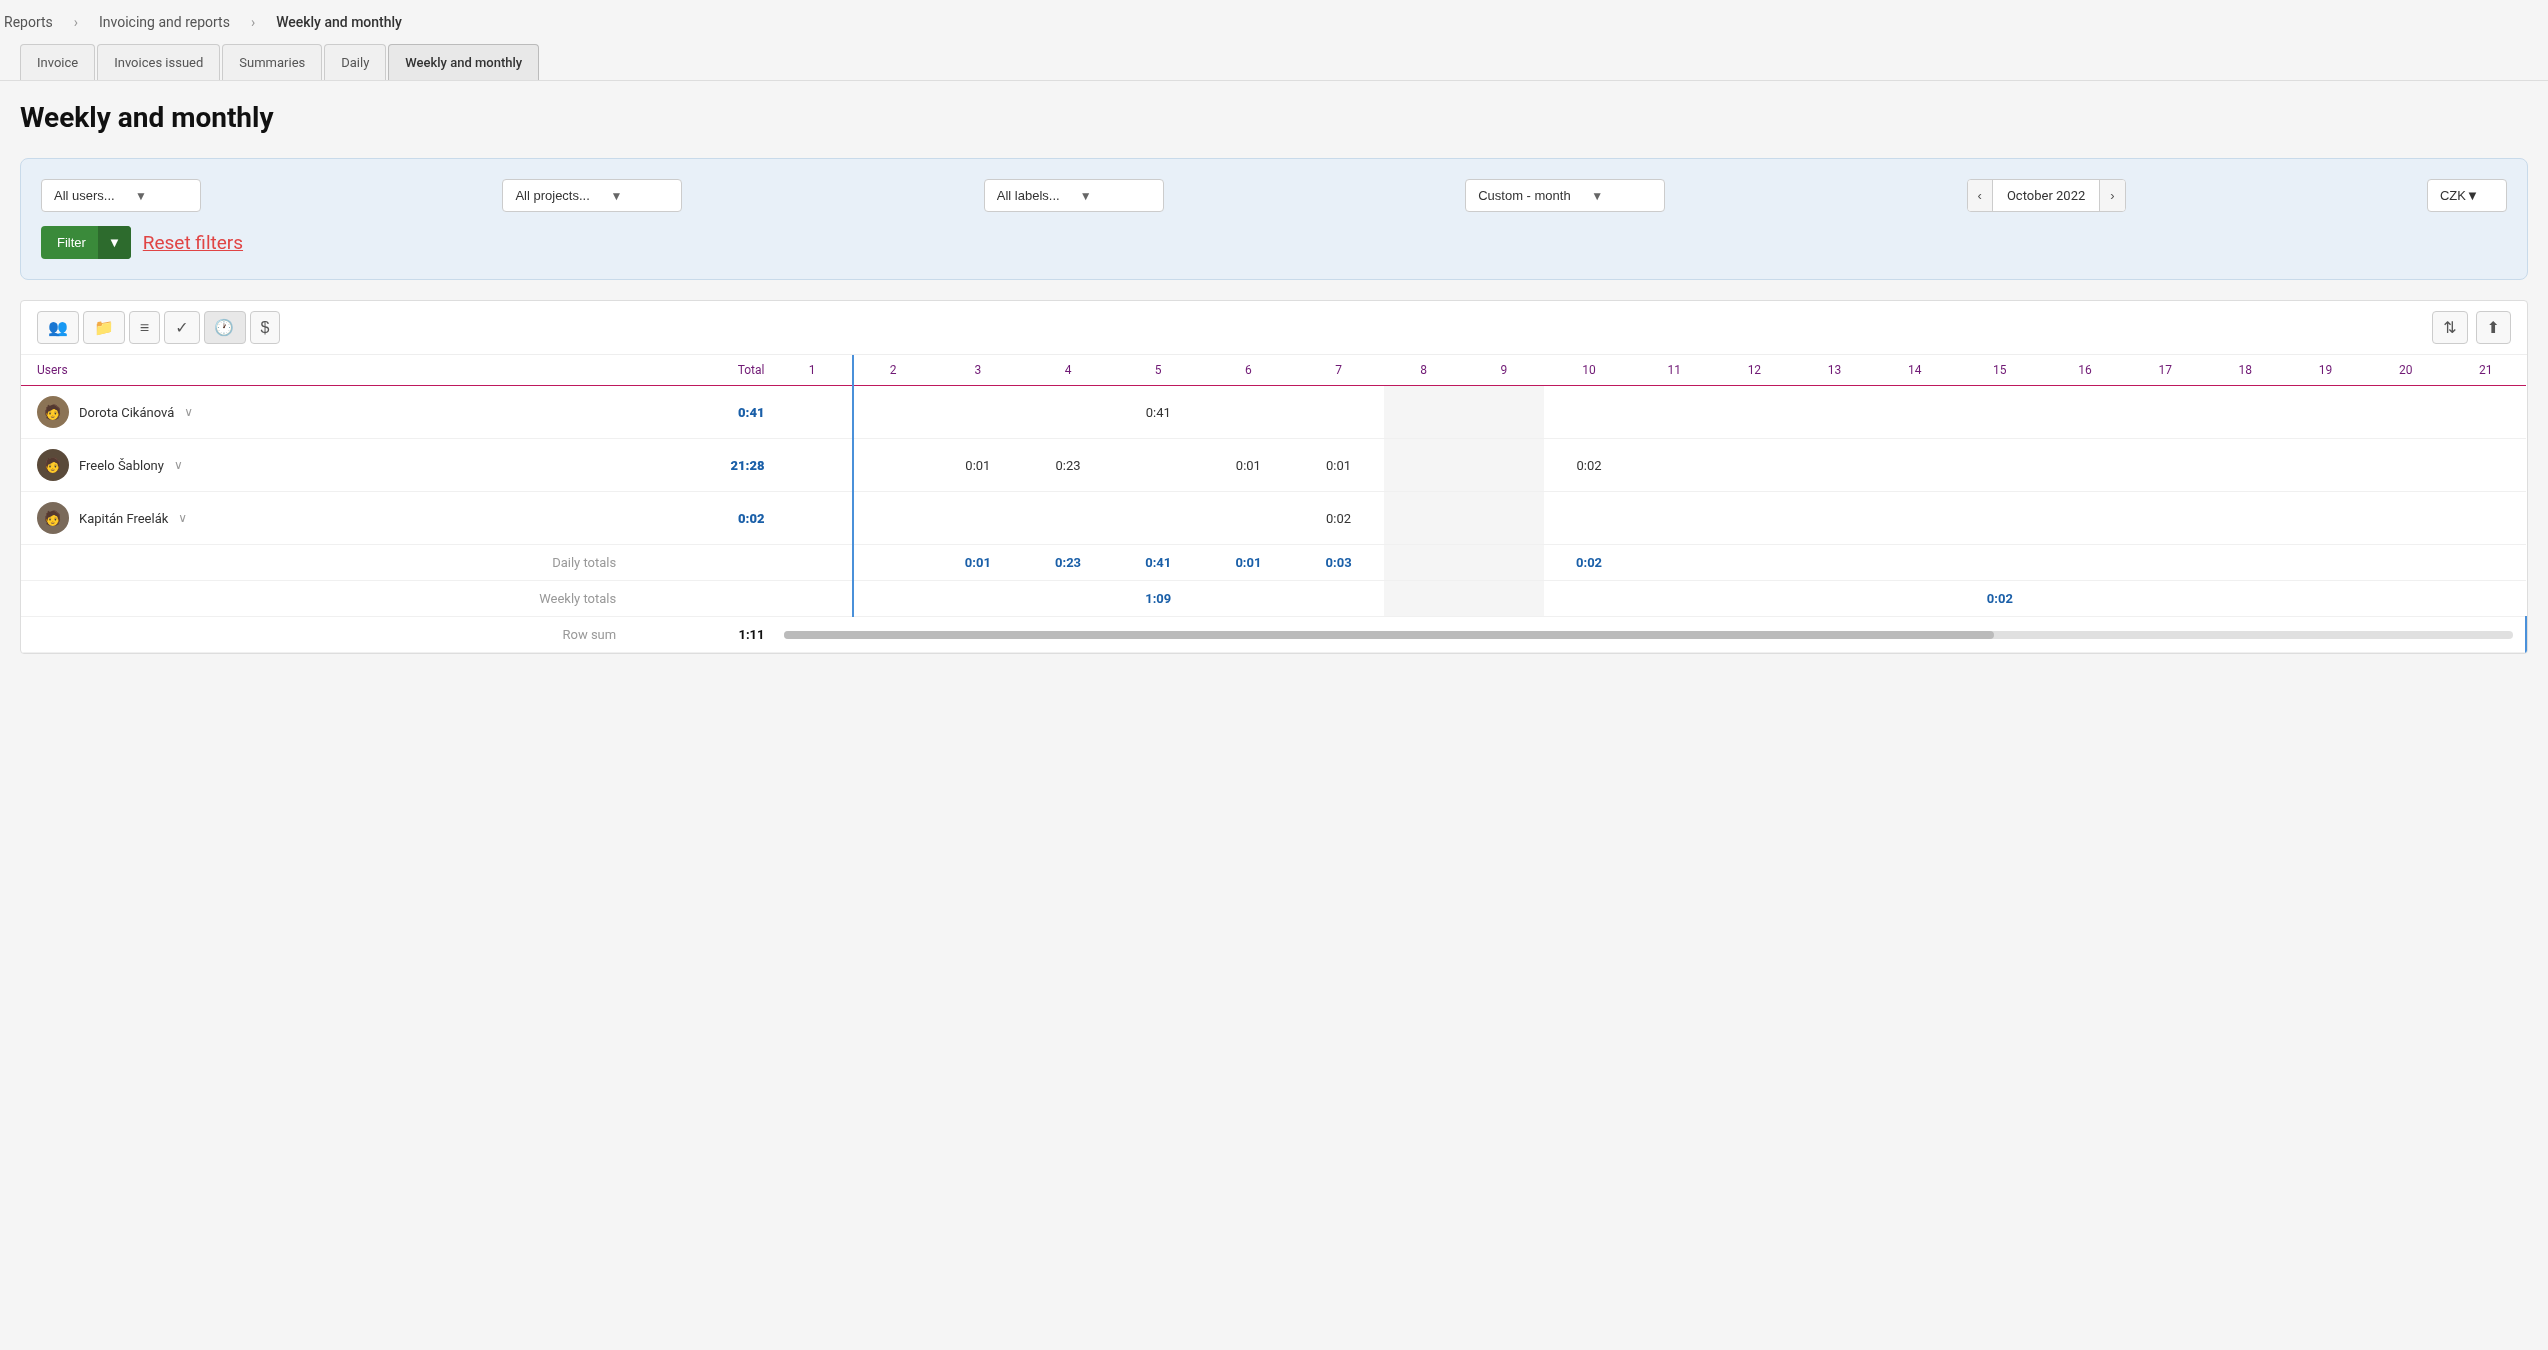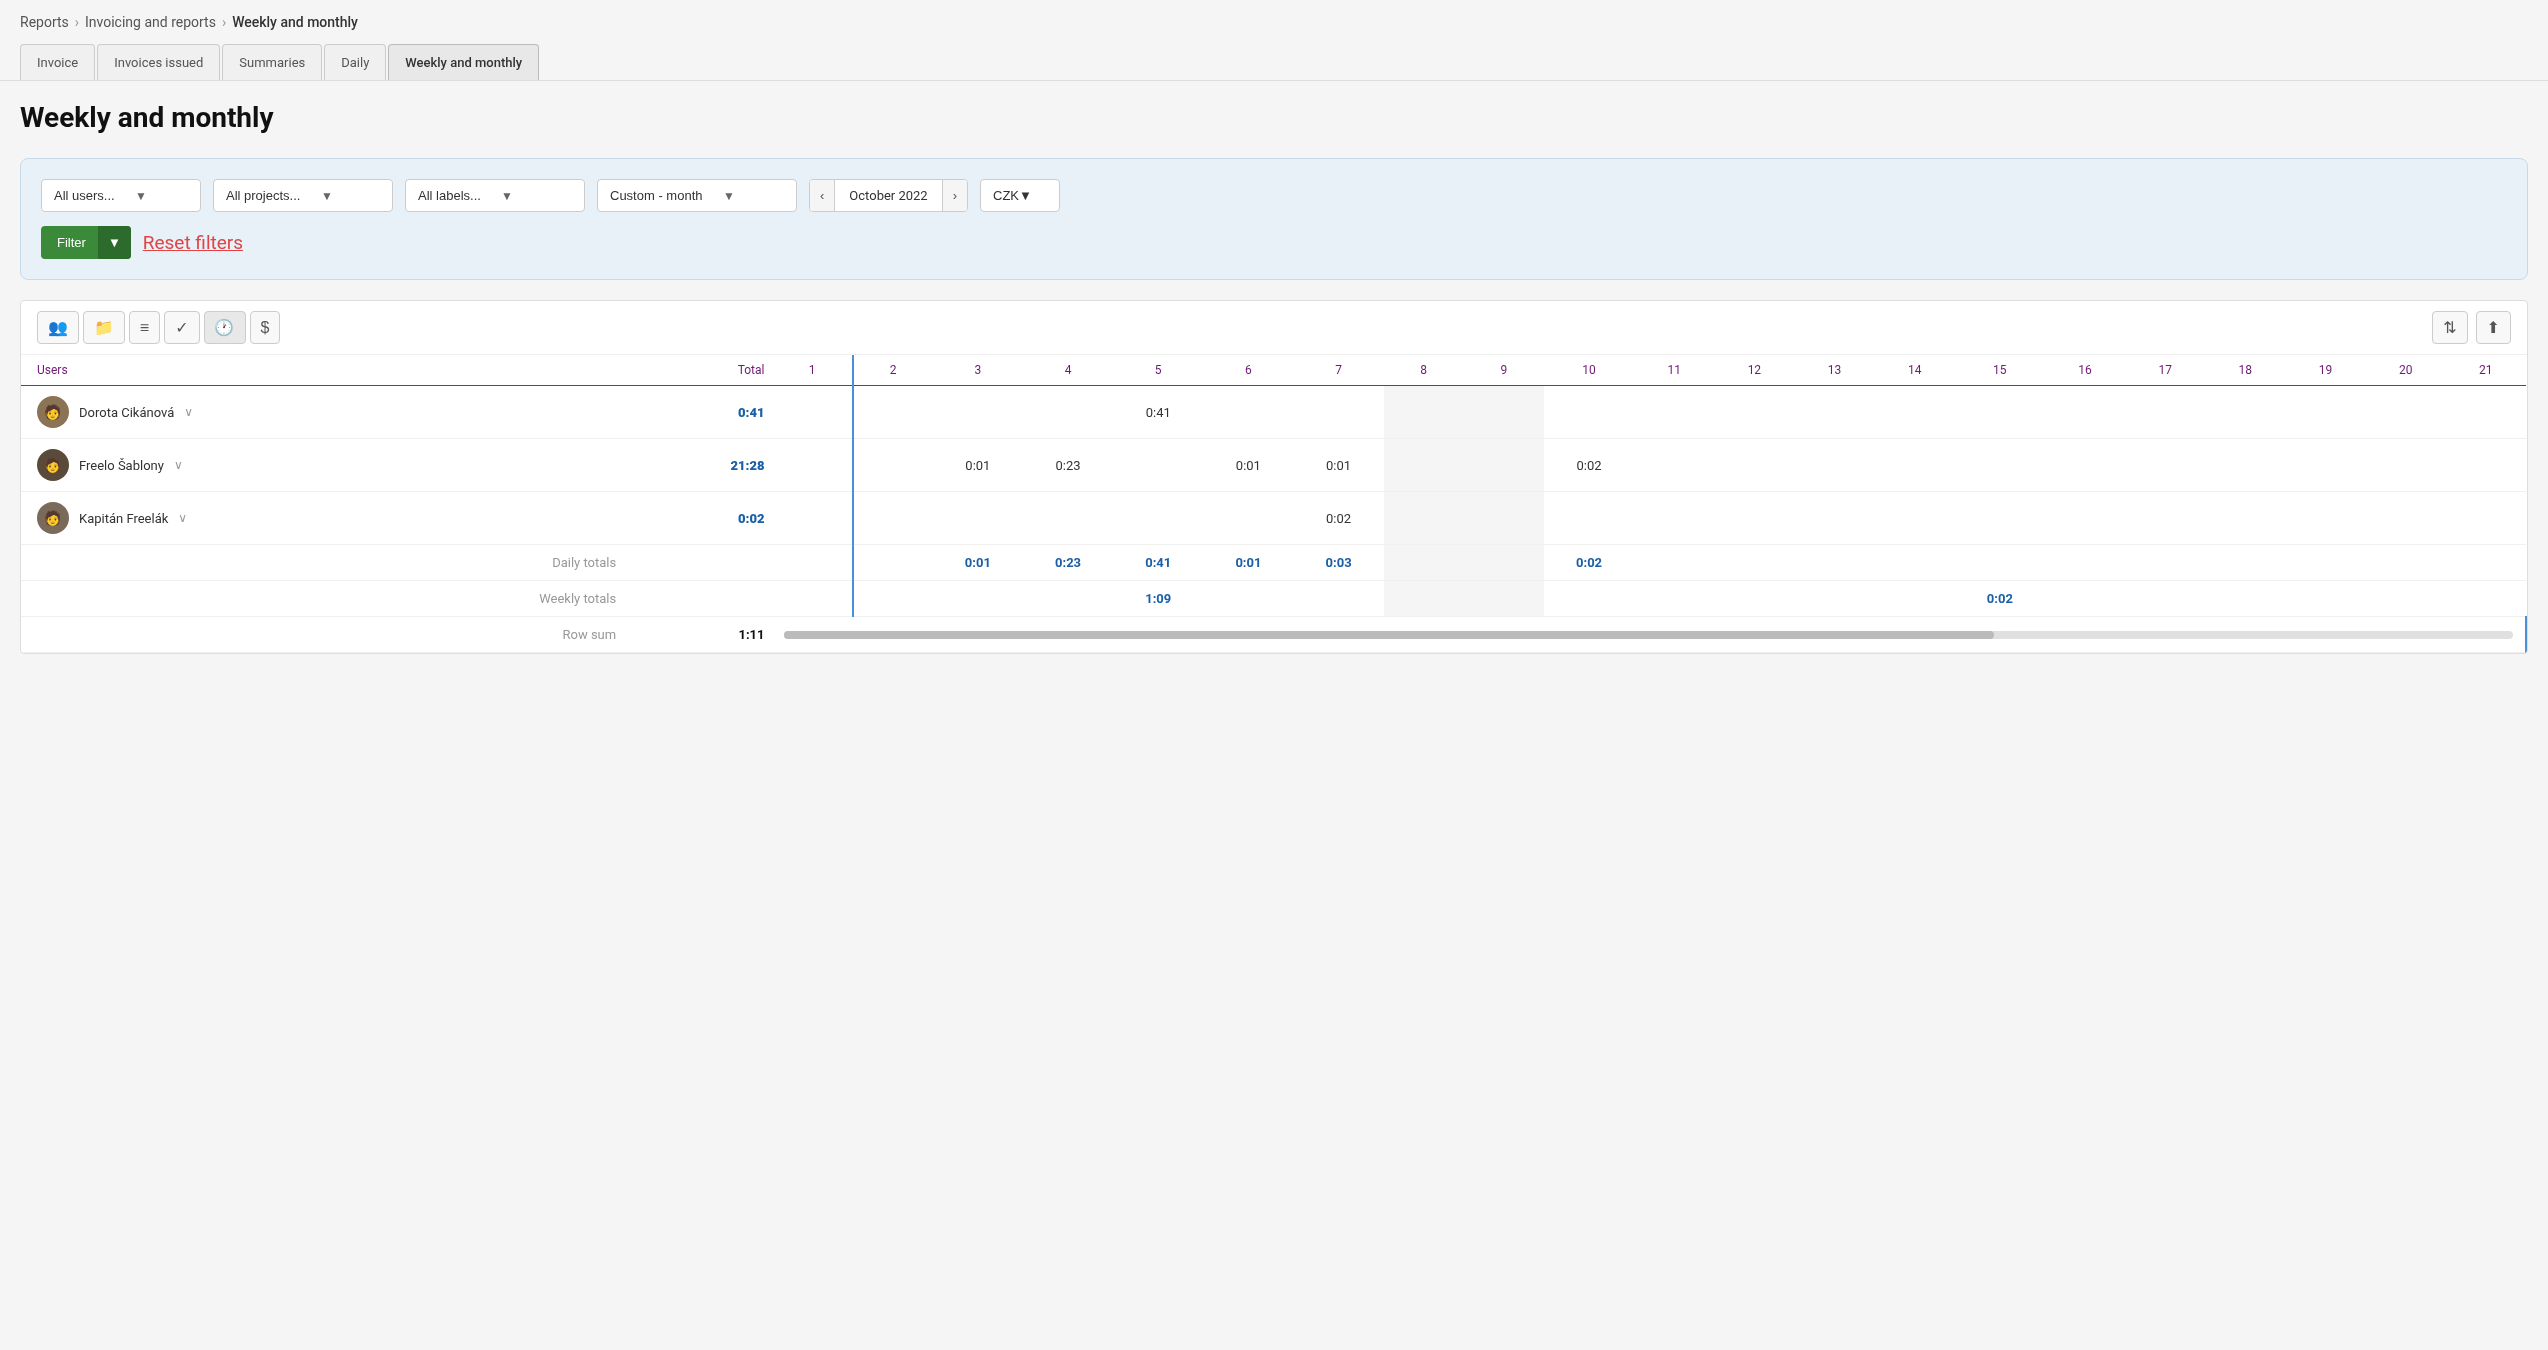--- a/index.html
+++ b/index.html
@@ -1,33 +1,33 @@
 <!DOCTYPE html>
 <html><head>
   <meta charset="utf-8">
   <style>
     * { box-sizing: border-box; margin: 0; padding: 0; }
     body { font-family: -apple-system, BlinkMacSystemFont, 'Segoe UI', Roboto, sans-serif; background: #f5f5f5; font-size: 14px; color: #333; }
 
-    .breadcrumb { display: flex; align-items: center; gap: 6px; padding: 14px 20px; font-size: 14px; color: #555; background: #f5f5f5; }
+    .breadcrumb { display: flex; align-items: center; gap: 21px; padding: 14px 4px; font-size: 14px; color: #555; background: #f5f5f5; }
     .breadcrumb span { color: #999; }
     .breadcrumb a { color: #555; text-decoration: none; }
     .breadcrumb .current { color: #333; font-weight: 500; }
 
     .tabs-bar { display: flex; gap: 0; padding: 0 20px; background: #f5f5f5; border-bottom: 1px solid #ddd; }
     .tab { padding: 10px 16px; border: 1px solid #ccc; border-bottom: none; border-radius: 4px 4px 0 0; background: #f0f0f0; cursor: pointer; font-size: 13px; color: #555; margin-right: 2px; }
     .tab.active { background: #e8e8e8; color: #333; font-weight: 500; border-color: #bbb; }
 
     .main-content { background: #f5f5f5; padding: 20px; }
 
     .page-title { font-size: 28px; font-weight: 700; color: #111; margin-bottom: 24px; }
 
     .filter-panel { background: #e8f0f8; border: 1px solid #c8daea; border-radius: 8px; padding: 20px; margin-bottom: 20px; }
 
-    .filter-row { display: flex; gap: 12px; align-items: center; margin-bottom: 14px; flex-wrap: wrap; }
+    .filter-row { display: flex; gap: 24px; align-items: center; margin-bottom: 14px; flex-wrap: wrap; justify-content: space-between; }
 
     .filter-select { display: flex; align-items: center; border: 1px solid #ccc; background: #fff; border-radius: 4px; padding: 8px 12px; font-size: 13px; color: #333; cursor: pointer; position: relative; }
     .filter-select select { border: none; outline: none; background: transparent; font-size: 13px; color: #333; cursor: pointer; appearance: none; padding-right: 20px; }
     .filter-select .arrow { color: #666; font-size: 12px; pointer-events: none; }
 
     .users-select { min-width: 160px; }
     .projects-select { min-width: 180px; }
     .labels-select { min-width: 180px; }
     .period-select { min-width: 200px; }
 

